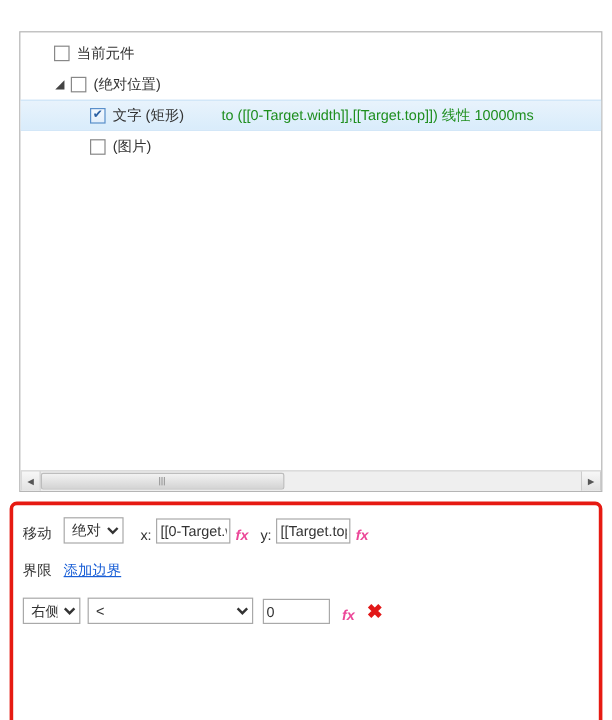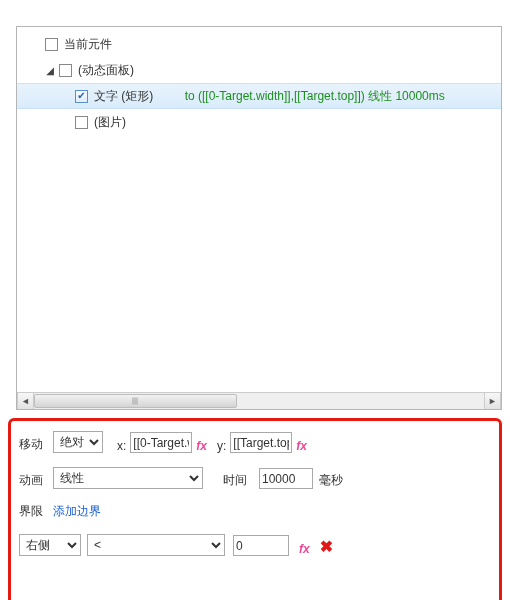--- a/index.html
+++ b/index.html
@@ -133,30 +133,30 @@
     color: #333;
   }
   select { height: 22px; }
   input[type=text] { height: 21px; }
 
   .sel-move { width: 50px; margin-right: 12px; }
   .sel-anim { width: 150px; margin-right: 20px; }
   .xy-label { margin: 0 4px 0 2px; }
   .inp-xy { width: 62px; }
   .inp-time { width: 54px; margin: 0 6px 0 6px; }
-  .sel-side { width: 62px; margin-right: 6px; }
+  .sel-side { width: 48px; margin-right: 6px; }
   .sel-op   { width: 138px; margin-right: 8px; }
   .inp-bnd  { width: 56px; margin-right: 6px; }
 
   .fx {
     color: #ec4899; font-style: italic; font-weight: bold;
     margin: 0 8px 0 4px;
     cursor: pointer;
   }
-  .link { color: #1a5fd6; cursor: pointer; }
+  .link { color: #1a5fd6; text-decoration: underline; cursor: pointer; }
   .del {
     color: #e21818; font-size: 16px; font-weight: bold;
     cursor: pointer; margin-left: 2px;
   }
 </style>
 </head>
 <body>
 
 <div class="panel">
 
@@ -164,21 +164,21 @@
     <div class="tree-inner">
 
       <div class="tree-row tree-depth0">
         <span class="chk"></span>
         <span class="tree-label">当前元件</span>
       </div>
 
       <div class="tree-row tree-depth1">
         <span class="arrow">◢</span>
         <span class="chk"></span>
-        <span class="tree-label">(动态面板)</span>
+        <span class="tree-label">(绝对位置)</span>
       </div>
 
       <div class="tree-row tree-depth2 selected">
         <span class="chk checked">✔</span>
         <span>
           <span class="tree-label">文字 (矩形)</span><span class="tree-label action"> to ([[0-Target.width]],[[Target.top]]) 线性 10000ms</span>
         </span>
       </div>
 
       <div class="tree-row tree-depth1b">
@@ -211,29 +211,20 @@
         <option>绝对位置</option>
       </select>
       <span class="xy-label">x:</span>
       <input type="text" class="inp-xy" value="[[0-Target.width]]" style="">
       <span class="fx">fx</span>
       <span class="xy-label">y:</span>
       <input type="text" class="inp-xy" value="[[Target.top]]" style="">
       <span class="fx">fx</span>
     </div>
 
-    <div class="prow">
-      <span class="plbl">动画</span>
-      <select class="sel-anim">
-        <option>线性</option>
-      </select>
-      <span class="plbl-wide">时间</span>
-      <input type="text" class="inp-time" value="10000" style="">
-      <span>毫秒</span>
-    </div>
 
     <div class="prow">
       <span class="plbl">界限</span>
       <span class="link">添加边界</span>
     </div>
 
     <div class="prow">
       <select class="sel-side">
         <option>右侧</option>
       </select>

